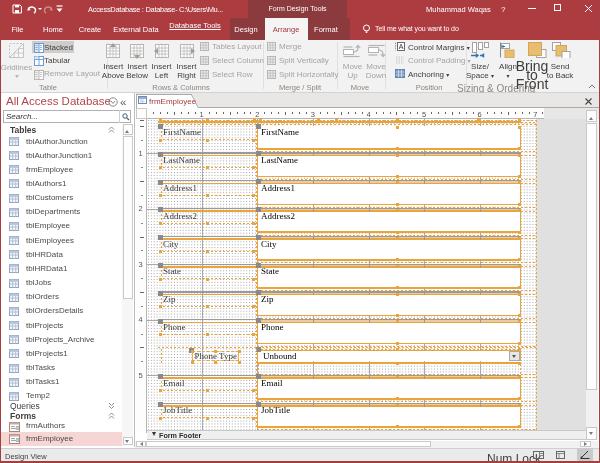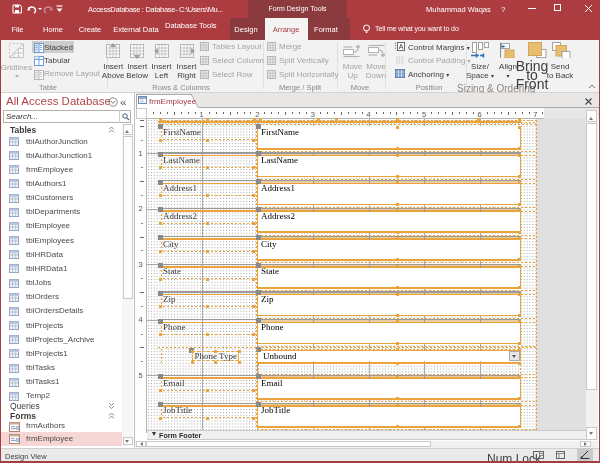--- a/index.html
+++ b/index.html
@@ -36,21 +36,21 @@
 <div class="abs" style="left:554px;top:4px;width:7px;height:7px;border:1px solid #fff"></div>
 <svg class="abs" style="left:584px;top:4px" width="9" height="9" viewBox="0 0 9 9">
 <path d="M1 1 L8 8 M8 1 L1 8" stroke="#fff" stroke-width="1"></path>
     </svg>
 <div class="abs" style="left:0;top:18px;width:600px;height:22px;background:#ac3c40"></div>
 <div class="abs" style="left:230px;top:18px;width:120px;height:22px;background:#8b3a3d"></div>
 <div class="abs tt" style="left:-12.5px;top:24.5px;width:60px;text-align:center;font-size:7.5px;">File</div>
 <div class="abs tt" style="left:23px;top:24.5px;width:60px;text-align:center;font-size:7.5px;">Home</div>
 <div class="abs tt" style="left:60px;top:24.5px;width:60px;text-align:center;font-size:7.5px;">Create</div>
 <div class="abs tt" style="left:106px;top:24.5px;width:60px;text-align:center;font-size:7.5px;">External Data</div>
-<div class="abs tt" style="left:165px;top:21px;width:60px;text-align:left;font-size:7.5px;">Database Tools</div>
+<div class="abs tt" style="left:165px;top:21px;width:60px;text-align:center;font-size:7.5px;text-decoration:underline;">Database Tools</div>
 <div class="abs tt" style="left:216px;top:24.5px;width:60px;text-align:center;font-size:7.5px;">Design</div>
 <div class="abs" style="left:264.5px;top:18px;width:43px;height:22px;background:#f5f4f4"></div>
 <div class="abs" style="left:264.5px;top:24.5px;width:43px;text-align:center;color:#a5383c;font-size:7.5px">Arrange</div>
 <div class="abs tt" style="left:296px;top:24.5px;width:60px;text-align:center;font-size:7.5px;">Format</div>
 <svg class="abs" style="left:362px;top:24px" width="9" height="11" viewBox="0 0 9 11">
 <circle cx="4.5" cy="4" r="3" fill="none" stroke="#fff" stroke-width="1"></circle>
 <path d="M3.4 7h2.2M3.7 8.5h1.6" stroke="#fff" stroke-width="1"></path>
     </svg>
 <div class="abs tt" style="left:375px;top:25px;font-size:7px;letter-spacing:-0.1px">Tell me what you want to do</div>
 <div class="abs" style="left:0;top:40px;width:600px;height:53px;background:#f3f2f2;border-bottom:1px solid #d5d2d0"></div>

